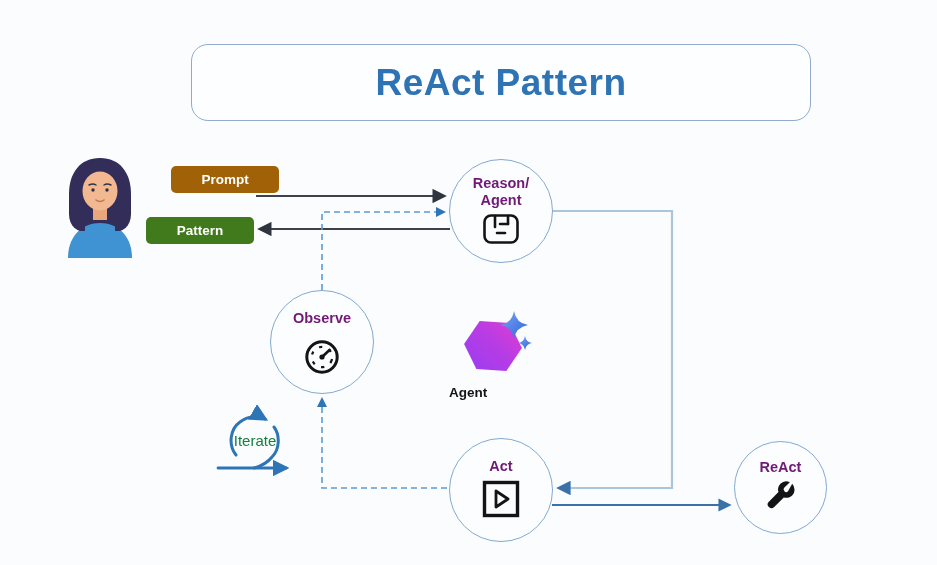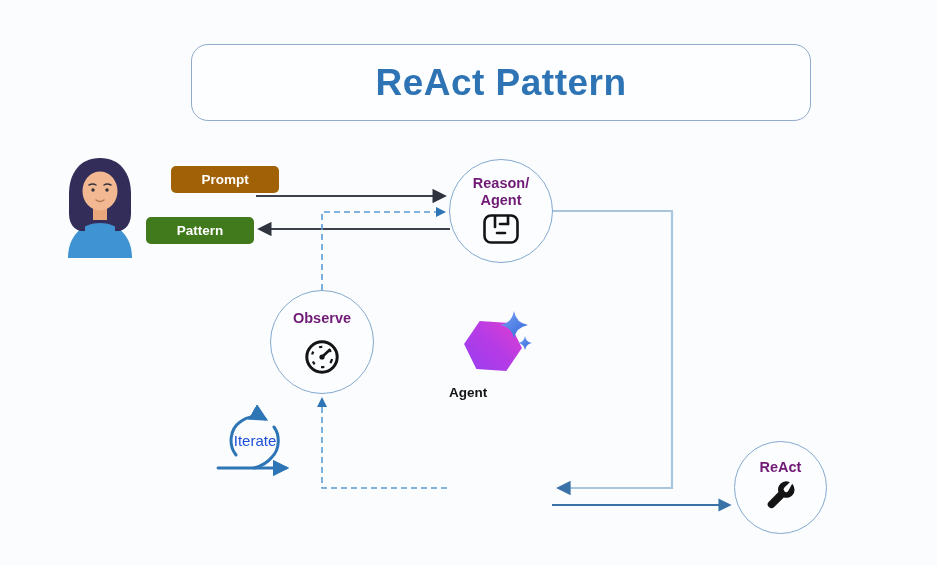--- a/index.html
+++ b/index.html
@@ -35,21 +35,21 @@
   #response-btn{left:146px;top:217px;background:#41791d;}
 
   
   #agent-art{position:absolute;left:462px;top:303px;z-index:2;}
   #agent-label{position:absolute;left:449px;top:385px;width:104px;text-align:left;
     font-size:13.5px;font-weight:700;color:#141414;z-index:2;}
 
   
   #iterate-art{position:absolute;left:212px;top:405px;z-index:2;}
   #iterate-label{position:absolute;left:218px;top:432px;width:74px;text-align:center;
-    font-size:15px;font-weight:500;color:#1d4ed8;z-index:3;}
+    font-size:15px;font-weight:500;color:#15803d;z-index:3;}
 </style>
 </head>
 <body>
 
 <div id="stage">
 
   <svg id="connectors" width="937" height="565">
     <defs>
       <marker id="mDark" viewBox="0 0 10 10" refX="8" refY="5" markerWidth="7.2" markerHeight="7.2" orient="auto">
         <path d="M0 0 L10 5 L0 10 z" fill="#30343f"></path>
@@ -121,20 +121,27 @@
   <div class="circle-node" id="node-observe">
     <span class="node-label">Observe</span>
     <svg class="node-icon" width="38" height="38" viewBox="0 0 38 38" style="margin-top:3px">
       <circle cx="19" cy="19" r="15.2" fill="none" stroke="#141414" stroke-width="3"></circle>
       <circle cx="19" cy="19" r="10.2" fill="none" stroke="#141414" stroke-width="2.2" stroke-dasharray="3.2 7.2" transform="rotate(18 19 19)"></circle>
       <line x1="19" y1="19" x2="26.5" y2="12" stroke="#141414" stroke-width="2.6" stroke-linecap="round"></line>
       <circle cx="19" cy="19" r="2.6" fill="#141414"></circle>
     </svg>
   </div>
 
+  <div class="circle-node" id="node-act">
+    <span class="node-label">Act</span>
+    <svg class="node-icon" width="40" height="40" viewBox="0 0 40 40" style="margin-top:4px">
+      <rect x="3.5" y="3.5" width="33" height="33" fill="none" stroke="#141414" stroke-width="3.4"></rect>
+      <path d="M15 12 L27 20 L15 28 Z" fill="none" stroke="#141414" stroke-width="2.8" stroke-linejoin="round"></path>
+    </svg>
+  </div>
 
   <div class="circle-node" id="node-tools">
     <span class="node-label">ReAct</span>
     <svg class="node-icon" width="34" height="34" viewBox="0 0 28 28" style="margin-top:2px">
       <path d="M23.2 4.8 a6.8 6.8 0 0 1 0 9.6 c-1.9 1.9 -4.6 2.4 -6.9 1.6 l-7.9 7.9 a3.1 3.1 0 0 1 -4.4 -4.4 l7.9 -7.9 c-0.8 -2.3 -0.3 -5 1.6 -6.9 a6.8 6.8 0 0 1 7.8 -1.3 l-4.5 4.5 a2.1 2.1 0 0 0 3 3 z" fill="#141414"></path>
     </svg>
   </div>
 
   <svg id="agent-art" width="76" height="80" viewBox="0 0 76 80">
     <defs>

